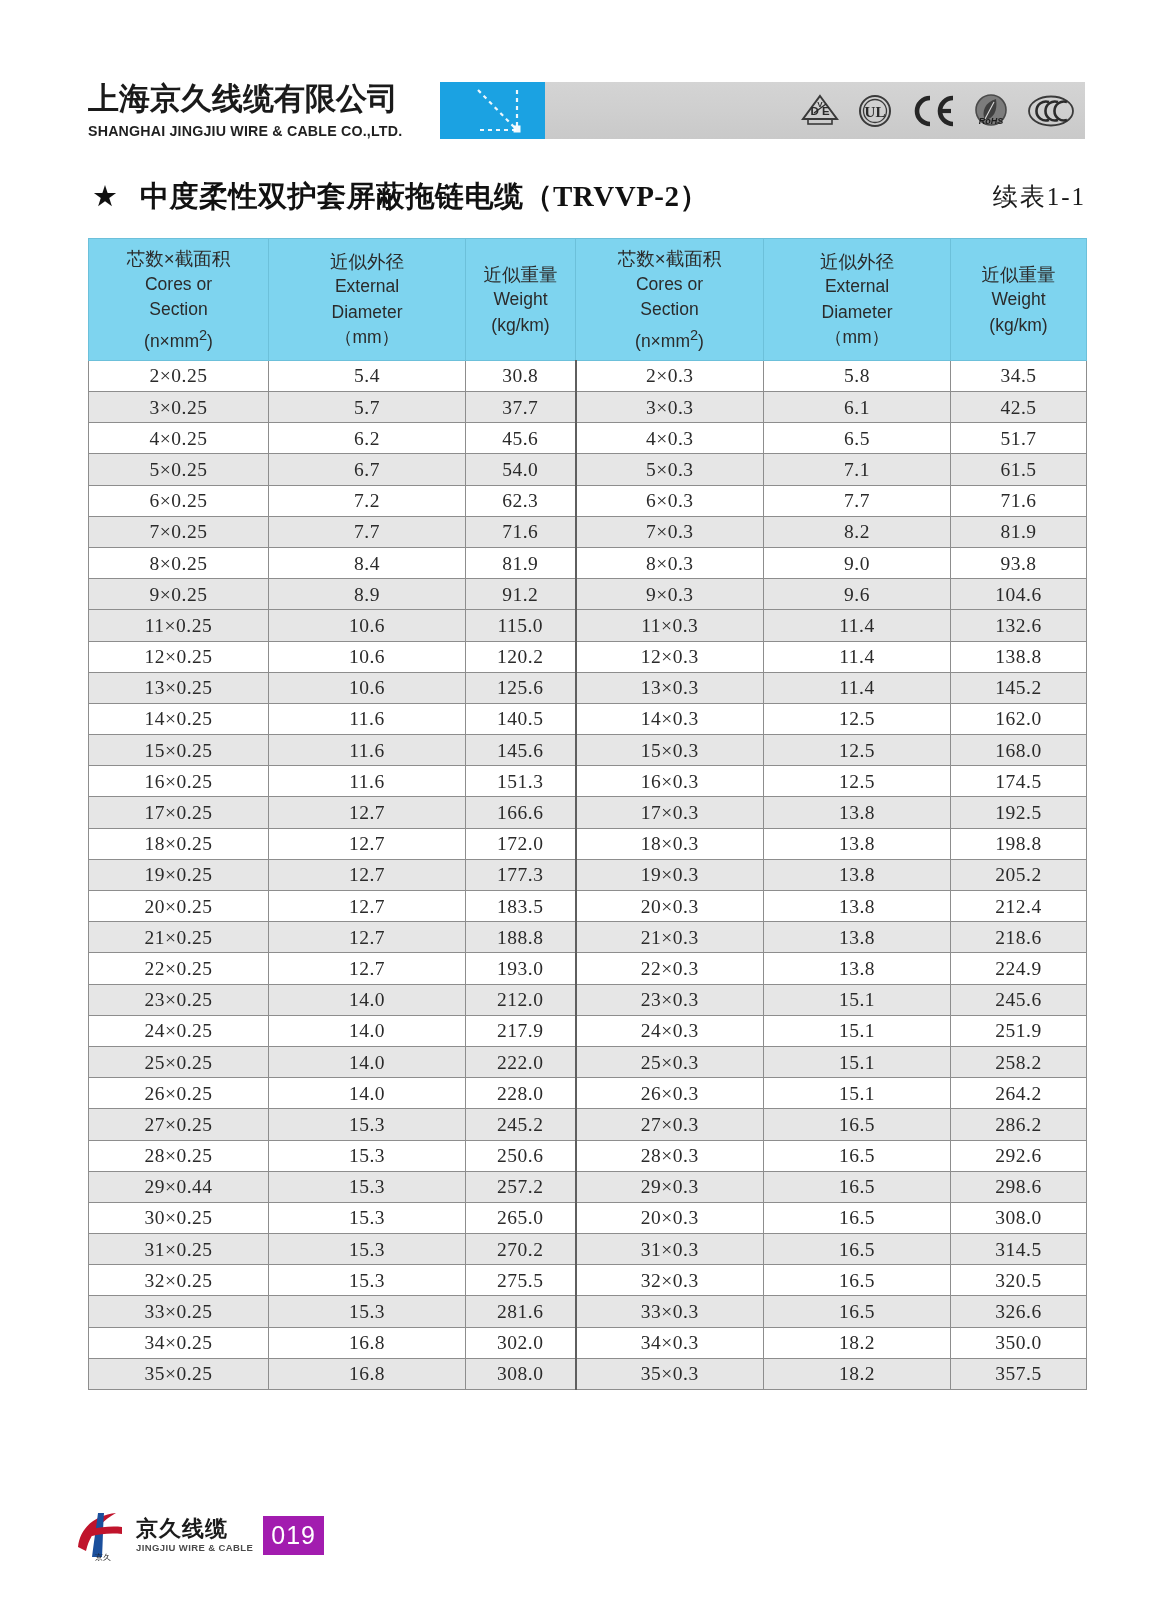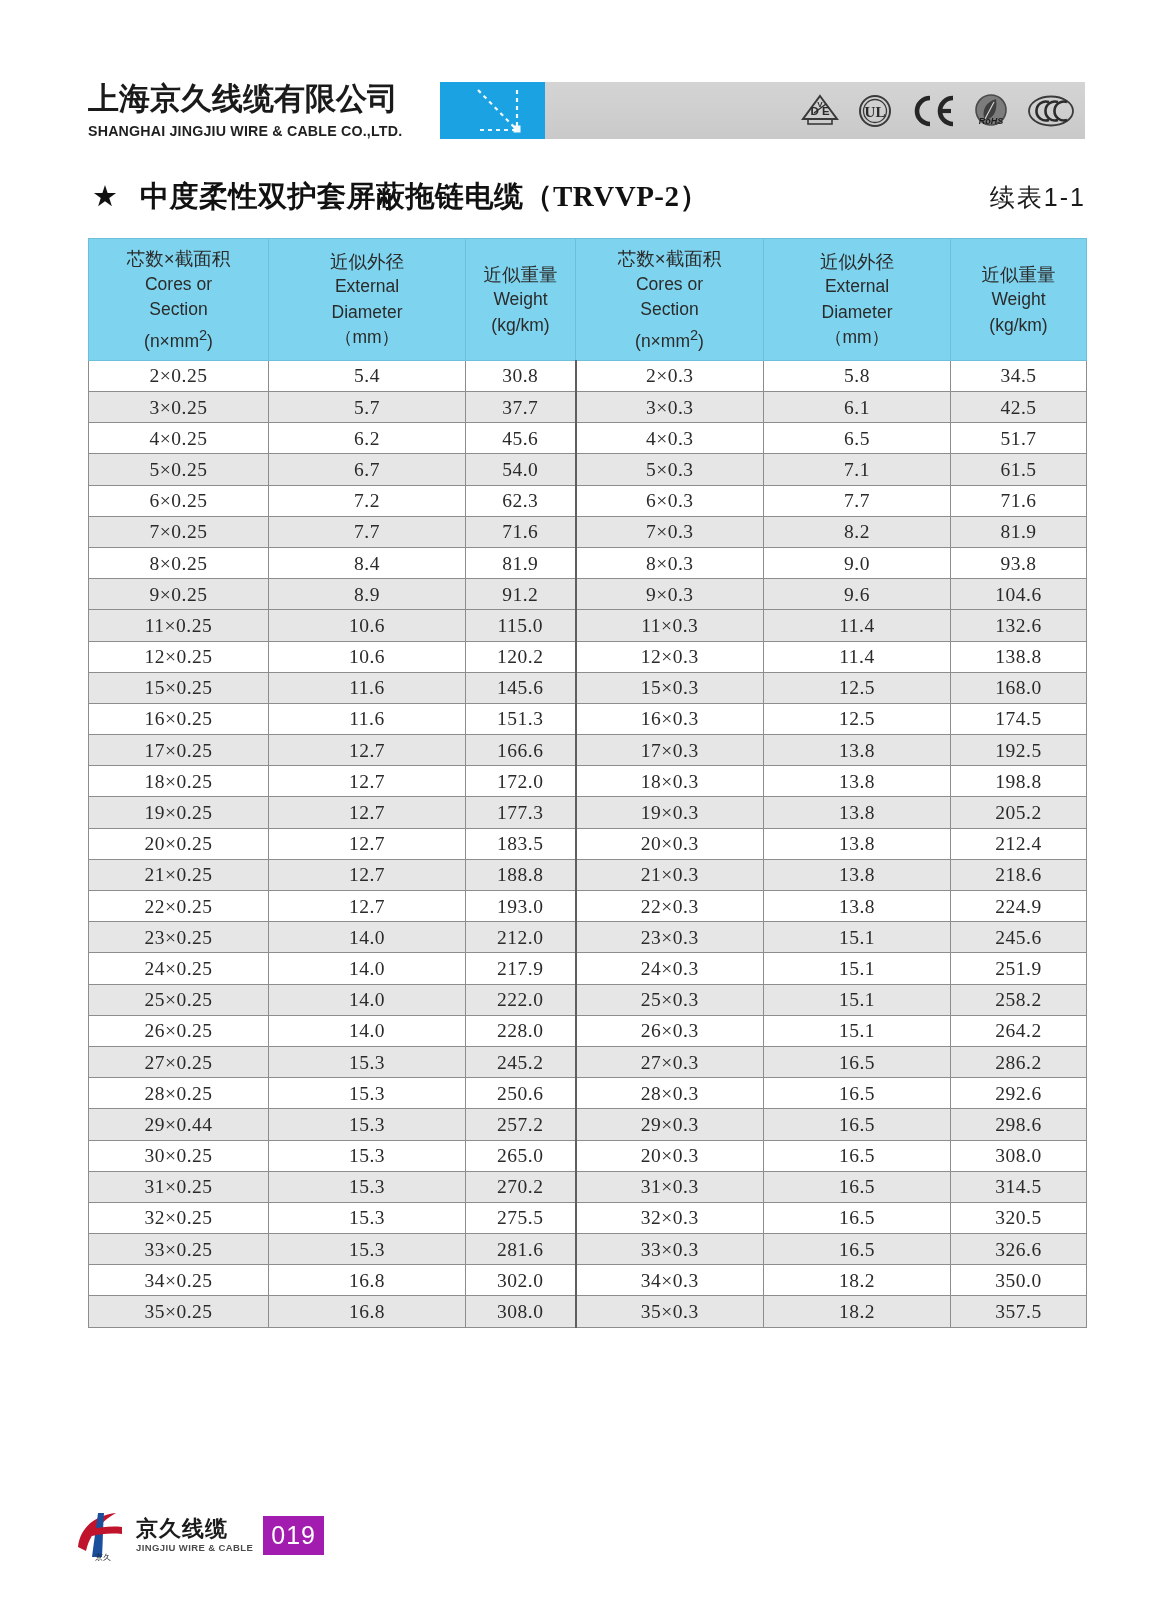--- a/index.html
+++ b/index.html
@@ -85,21 +85,21 @@
     font-weight: 700;
     font-size: 29px;
     line-height: 40px;
     color: #111;
     white-space: nowrap;
     letter-spacing: 0.5px;
   }
   .title-cont {
     position: absolute;
     right: 88px; top: 2px;
-    font-family: Liberation Sans, sans-serif;
+    font-family: Liberation Serif, serif;
     font-weight: 400;
     font-size: 25px;
     line-height: 38px;
     color: #1a1a1a;
     white-space: nowrap;
     letter-spacing: 2px;
     margin-left: 16px;
   }
 
   
@@ -389,20 +389,36 @@
         </tr>
         <tr>
           <td>12×0.25</td>
           <td>10.6</td>
           <td>120.2</td>
           <td class="div-left">12×0.3</td>
           <td>11.4</td>
           <td>138.8</td>
         </tr>
         <tr class="alt">
+          <td>13×0.25</td>
+          <td>10.6</td>
+          <td>125.6</td>
+          <td class="div-left">13×0.3</td>
+          <td>11.4</td>
+          <td>145.2</td>
+        </tr>
+        <tr>
+          <td>14×0.25</td>
+          <td>11.6</td>
+          <td>140.5</td>
+          <td class="div-left">14×0.3</td>
+          <td>12.5</td>
+          <td>162.0</td>
+        </tr>
+        <tr class="alt">
           <td>15×0.25</td>
           <td>11.6</td>
           <td>145.6</td>
           <td class="div-left">15×0.3</td>
           <td>12.5</td>
           <td>168.0</td>
         </tr>
         <tr>
           <td>16×0.25</td>
           <td>11.6</td>

